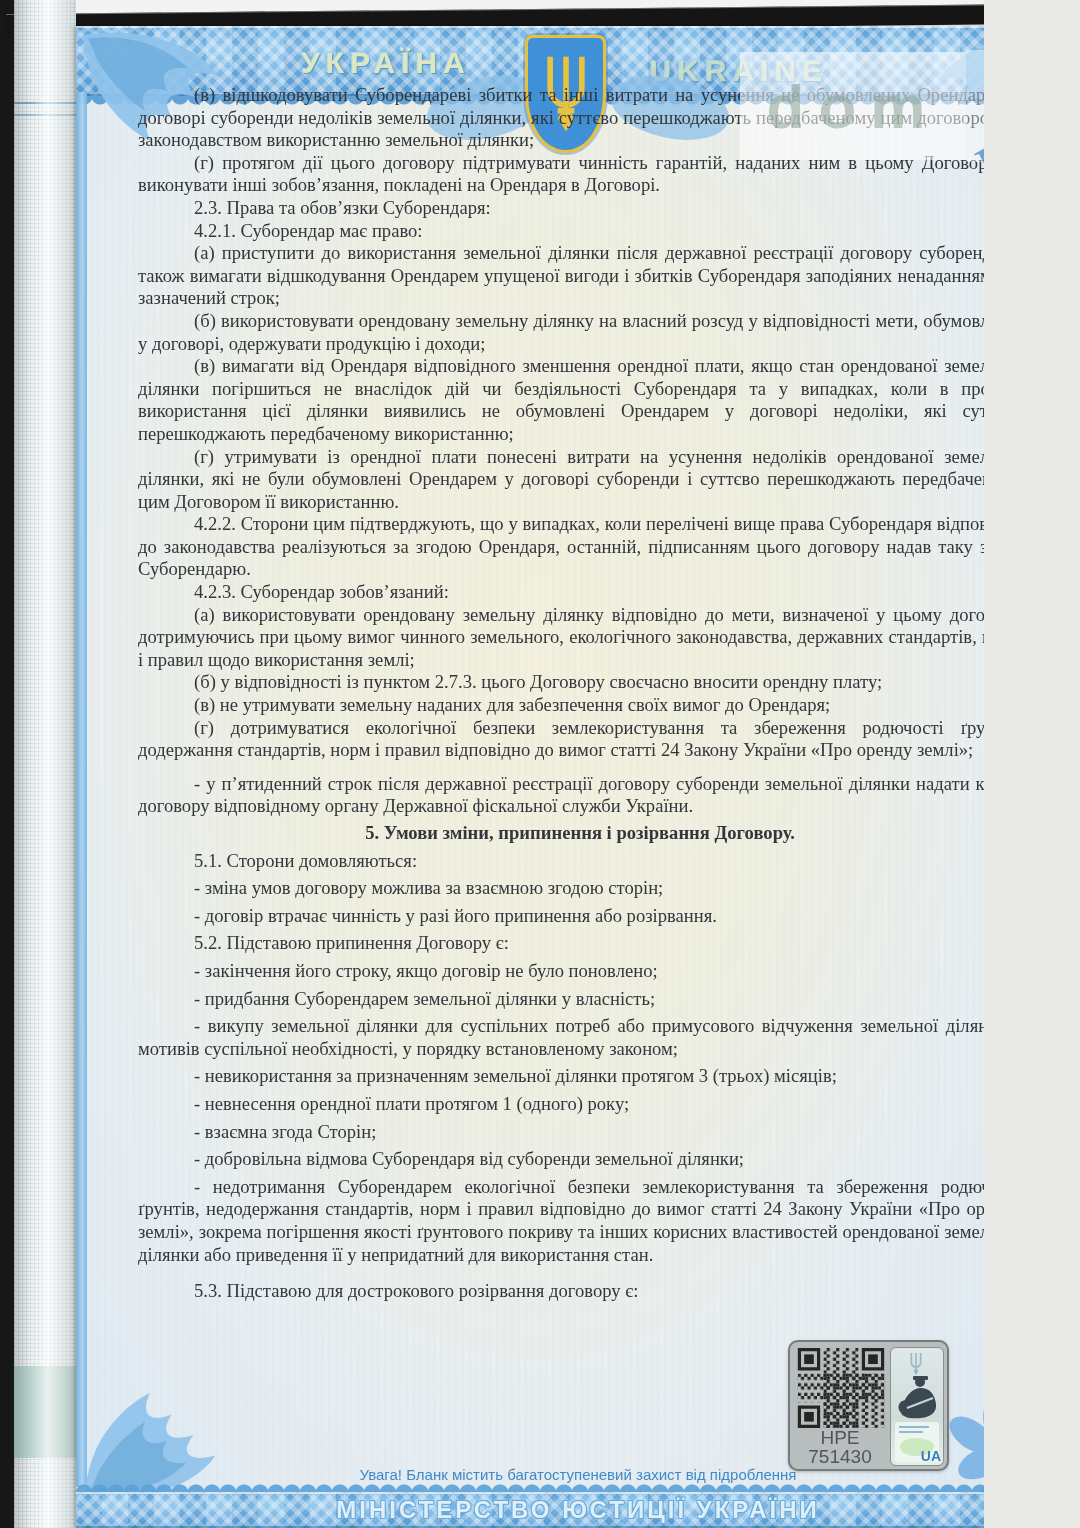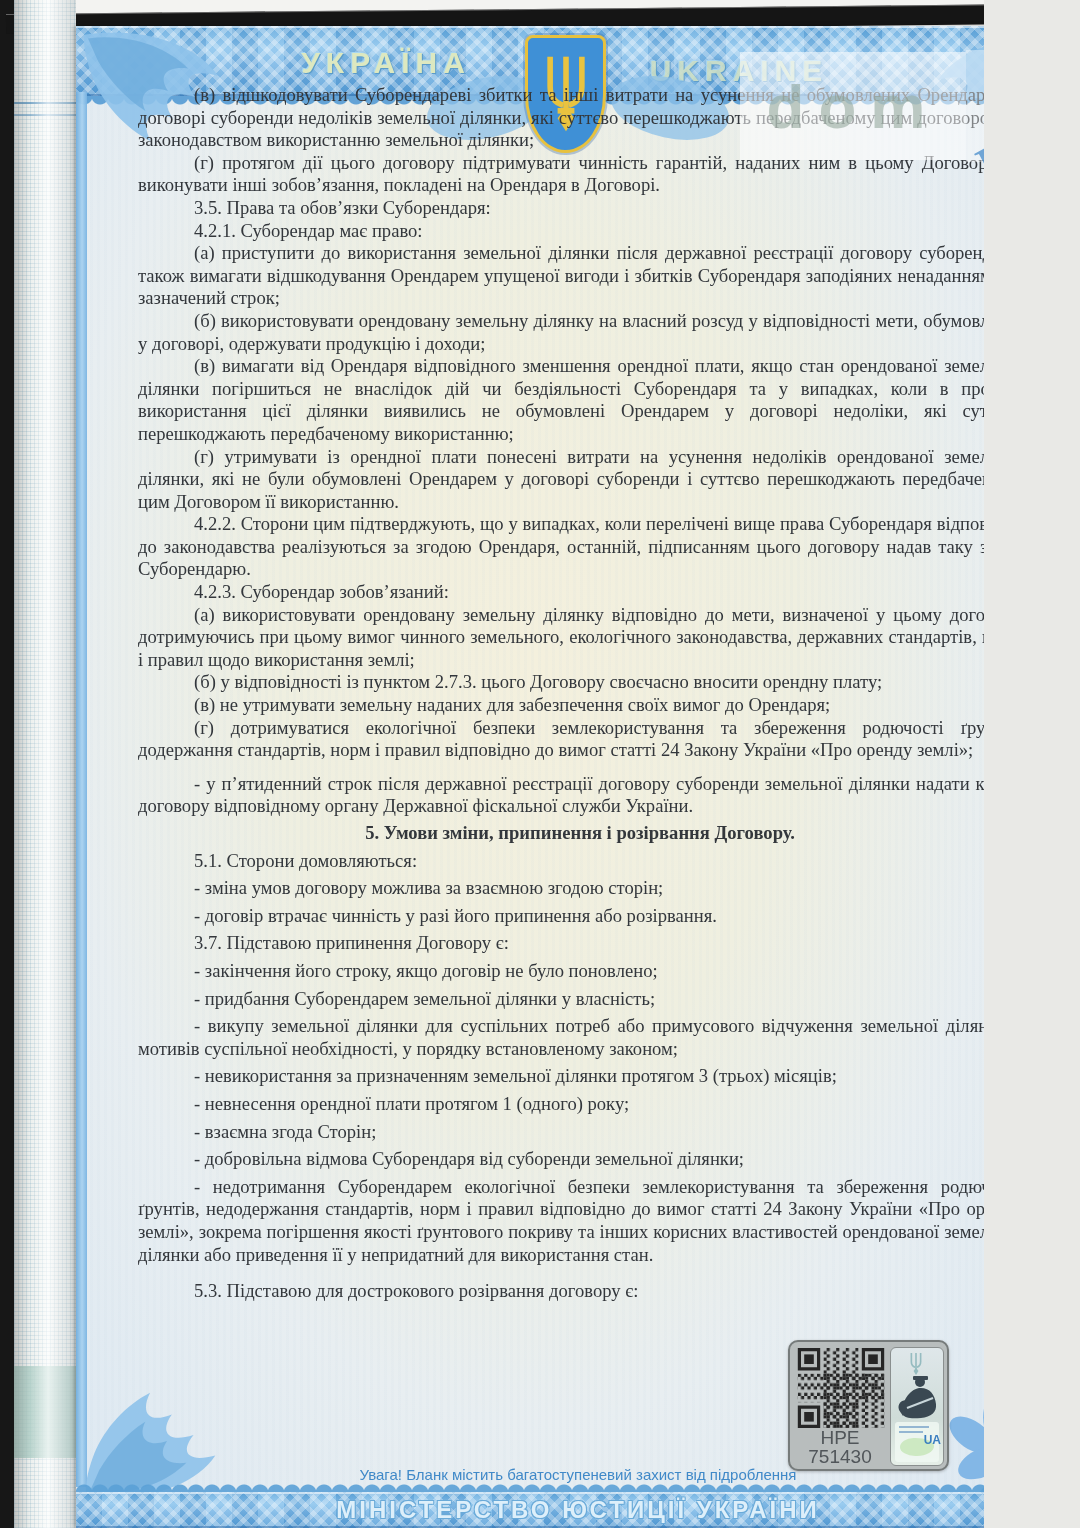--- a/index.html
+++ b/index.html
@@ -99,22 +99,22 @@
         font-family:"Liberation Sans",sans-serif;font-size:19px;line-height:19px;color:#51565a;}
   .holo{position:absolute;left:100px;top:5px;width:52px;height:117px;border:1px solid #8a8f8f;border-radius:6px;
         background:linear-gradient(180deg,#dfe7ea,#cfdcd8 60%,#e6efe8);overflow:hidden;}
   .holo .tr{position:absolute;left:15px;top:4px;width:20px;height:24px;opacity:.55;}
   .holo .figure{position:absolute;left:2px;top:26px;width:48px;height:46px;}
   .holo .panel{position:absolute;left:4px;top:74px;width:44px;height:40px;background:rgba(240,248,242,.85);
         border-radius:3px;}
   .holo .line{position:absolute;left:4px;height:2px;background:rgba(90,140,190,.6);}
   .holo .map{position:absolute;left:5px;top:16px;width:34px;height:18px;background:#cde9c2;
         border-radius:40% 55% 50% 45%/50% 45% 55% 50%;}
-  .holo .ua{position:absolute;right:2px;bottom:18px;font-family:"Liberation Sans",sans-serif;
-        font-weight:bold;font-size:12px;color:#3a7fc0;}
+  .holo .ua{position:absolute;right:2px;bottom:1px;font-family:"Liberation Sans",sans-serif;
+        font-weight:bold;font-size:14px;color:#3a7fc0;}
   
   .warning{position:absolute;left:0;top:1440px;width:100%;text-align:center;
         font-family:"Liberation Sans",sans-serif;font-size:15px;color:#4089c8;}
   .ministry{position:absolute;left:0;top:1470px;width:100%;text-align:center;
         font-family:"Liberation Sans",sans-serif;font-weight:bold;font-size:24px;letter-spacing:3px;
         color:rgba(228,242,252,.95);
         text-shadow:1px 1px 0 #6aaad8,-1px -1px 0 #6aaad8,1px -1px 0 #6aaad8,-1px 1px 0 #6aaad8;}
 </style>
 </head>
 <body>
@@ -174,38 +174,38 @@
           <path d="M47 4 L47 36 Q47 52 33 56"></path>
           <path d="M21 62 h18"></path>
         </g>
         <path d="M30 58 L21 70 L30 84 L39 70 Z" fill="#e9c33f"></path>
       </svg>
     </div>
 
     <div class="text-block">
         <p class="para">(в) відшкодовувати Суборендареві збитки та інші витрати на усунення не обумовлених Орендарем у договорі суборенди недоліків земельної ділянки, які суттєво перешкоджають передбаченому цим договором та законодавством використанню земельної ділянки;</p>
         <p class="para">(г) протягом дії цього договору підтримувати чинність гарантій, наданих ним в цьому Договорі, та виконувати інші зобов’язання, покладені на Орендаря в Договорі.</p>
-        <p class="para">3.5. Права та обов’язки Суборендаря:</p>
+        <p class="para">2.3. Права та обов’язки Суборендаря:</p>
         <p class="para">4.2.1. Суборендар має право:</p>
         <p class="para">(а) приступити до використання земельної ділянки після державної реєстрації договору суборенди, а також вимагати відшкодування Орендарем упущеної вигоди і збитків Суборендаря заподіяних ненаданням її у зазначений строк;</p>
         <p class="para">(б) використовувати орендовану земельну ділянку на власний розсуд у відповідності мети, обумовленої у договорі, одержувати продукцію і доходи;</p>
         <p class="para">(в) вимагати від Орендаря відповідного зменшення орендної плати, якщо стан орендованої земельної ділянки погіршиться не внаслідок дій чи бездіяльності Суборендаря та у випадках, коли в процесі використання цієї ділянки виявились не обумовлені Орендарем у договорі недоліки, які суттєво перешкоджають передбаченому використанню;</p>
         <p class="para">(г) утримувати із орендної плати понесені витрати на усунення недоліків орендованої земельної ділянки, які не були обумовлені Орендарем у договорі суборенди і суттєво перешкоджають передбаченому цим Договором її використанню.</p>
         <p class="para">4.2.2. Сторони цим підтверджують, що у випадках, коли перелічені вище права Суборендаря відповідно до законодавства реалізуються за згодою Орендаря, останній, підписанням цього договору надав таку згоду Суборендарю.</p>
         <p class="para">4.2.3. Суборендар зобов’язаний:</p>
         <p class="para">(а) використовувати орендовану земельну ділянку відповідно до мети, визначеної у цьому договорі, дотримуючись при цьому вимог чинного земельного, екологічного законодавства, державних стандартів, норм і правил щодо використання землі;</p>
         <p class="para">(б) у відповідності із пунктом 2.7.3. цього Договору своєчасно вносити орендну плату;</p>
         <p class="para">(в) не утримувати земельну наданих для забезпечення своїх вимог до Орендаря;</p>
         <p class="para">(г) дотримуватися екологічної безпеки землекористування та збереження родючості ґрунтів, додержання стандартів, норм і правил відповідно до вимог статті 24 Закону України «Про оренду землі»;</p>
         <p class="para gap">- у п’ятиденний строк після державної реєстрації договору суборенди земельної ділянки надати копію договору відповідному органу Державної фіскальної служби України.</p>
         <p class="para heading">5. Умови зміни, припинення і розірвання Договору.</p>
         <p class="para li">5.1. Сторони домовляються:</p>
         <p class="para li">- зміна умов договору можлива за взаємною згодою сторін;</p>
         <p class="para li">- договір втрачає чинність у разі його припинення або розірвання.</p>
-        <p class="para li">3.7. Підставою припинення Договору є:</p>
+        <p class="para li">5.2. Підставою припинення Договору є:</p>
         <p class="para li">- закінчення його строку, якщо договір не було поновлено;</p>
         <p class="para li">- придбання Суборендарем земельної ділянки у власність;</p>
         <p class="para li">- викупу земельної ділянки для суспільних потреб або примусового відчуження земельної ділянки з мотивів суспільної необхідності, у порядку встановленому законом;</p>
         <p class="para li">- невикористання за призначенням земельної ділянки протягом 3 (трьох) місяців;</p>
         <p class="para li">- невнесення орендної плати протягом 1 (одного) року;</p>
         <p class="para li">- взаємна згода Сторін;</p>
         <p class="para li">- добровільна відмова Суборендаря від суборенди земельної ділянки;</p>
         <p class="para li">- недотримання Суборендарем екологічної безпеки землекористування та збереження родючості ґрунтів, недодержання стандартів, норм і правил відповідно до вимог статті 24 Закону України «Про оренду землі», зокрема погіршення якості ґрунтового покриву та інших корисних властивостей орендованої земельної ділянки або приведення її у непридатний для використання стан.</p>
         <p class="para li gap2">5.3. Підставою для дострокового розірвання договору є:</p>
       </div>

